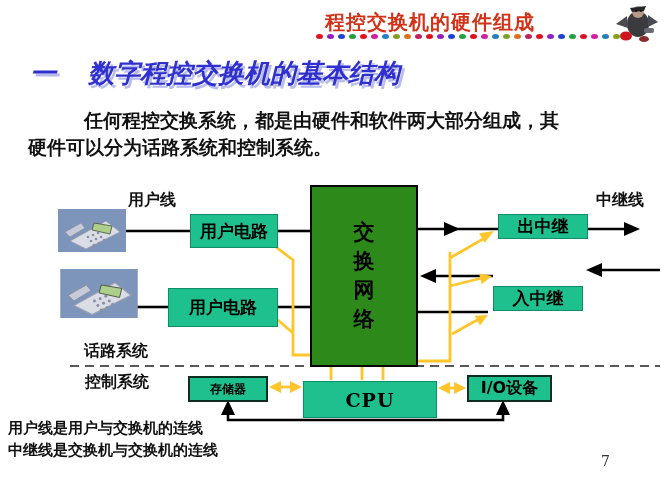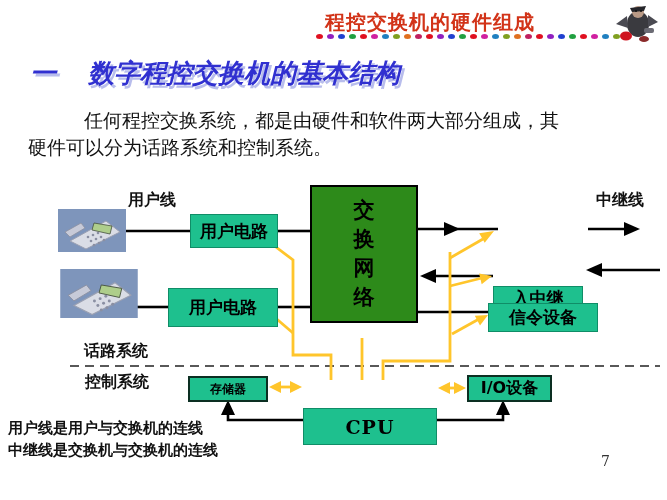--- a/index.html
+++ b/index.html
@@ -17,21 +17,21 @@
   .hdr-title{position:absolute;left:325px;top:9px;font-size:20px;font-weight:bold;
     color:var(--title-red);letter-spacing:1px;white-space:nowrap;}
   .divider{position:absolute;left:316px;top:33px;width:306px;height:6px;display:flex;gap:4px;align-items:center;}
   .dash{width:7px;height:5px;border-radius:50%;flex:0 0 auto;}
   .mascot{position:absolute;left:614px;top:2px;width:44px;height:40px;}
 
   
   .heading{position:absolute;left:30px;top:56px;font-size:26px;font-weight:bold;
     color:var(--head-blue);white-space:nowrap;text-shadow:2.5px 2.5px 0 rgba(125,135,220,.55);font-style:italic;}
   .heading .num{margin-right:32px;}
-  .intro{position:absolute;left:28px;top:107px;width:625px;font-size:19px;font-weight:normal;
+  .intro{position:absolute;left:28px;top:107px;width:625px;font-size:19px;font-weight:bold;
     color:#111;line-height:27px;}
   .intro .l1{padding-left:56px;}
 
   
   .dlabel{position:absolute;font-size:16px;font-weight:bold;color:#111;white-space:nowrap;}
 
   
   .box{position:absolute;display:flex;align-items:center;justify-content:center;
     background:var(--teal);color:#000;font-weight:bold;font-size:17px;z-index:2;
     border:1px solid rgba(0,80,55,.45);box-sizing:border-box;white-space:nowrap;}
@@ -188,27 +188,27 @@
     </g>
   </svg>
 
   <div class="dlabel" style="left:128px;top:190px;">用户线</div>
   <div class="dlabel" style="left:596px;top:190px;">中继线</div>
   <div class="dlabel" style="left:84px;top:341px;">话路系统</div>
   <div class="dlabel" style="left:85px;top:372px;">控制系统</div>
 
   <div class="box" style="left:190px;top:214px;width:88px;height:34px;">用户电路</div>
   <div class="box" style="left:168px;top:288px;width:110px;height:39px;">用户电路</div>
-  <div class="box network" style="left:310px;top:185px;width:108px;height:138px;">
+  <div class="box network" style="left:310px;top:185px;width:108px;height:182px;">
     <div class="vtext">交换网络</div>
   </div>
+  <div class="box" style="left:498px;top:214px;width:90px;height:25px;">出中继</div>
   <div class="box" style="left:493px;top:262px;width:90px;height:25px;margin-top:24px;">入中继</div>
-  <div class="box" style="left:488px;top:303px;width:110px;height:29px;">信令设备</div>
   <div class="box dark-border" style="left:188px;top:376px;width:80px;height:26px;font-size:12px;">存储器</div>
-  <div class="box" style="left:303px;top:381px;width:134px;height:37px;margin-top:27px;">
+  <div class="box" style="left:303px;top:381px;width:134px;height:37px;">
     <span class="cpu-label">CPU</span>
   </div>
   <div class="box dark-border" style="left:467px;top:375px;width:85px;height:27px;font-size:16px;">I/O设备</div>
 
   <div class="footnote" style="top:419px;">用户线是用户与交换机的连线</div>
   <div class="footnote" style="top:441px;text-align:center;">中继线是交换机与交换机的连线</div>
 
   <div class="pagenum">7</div>
 </div>
 

